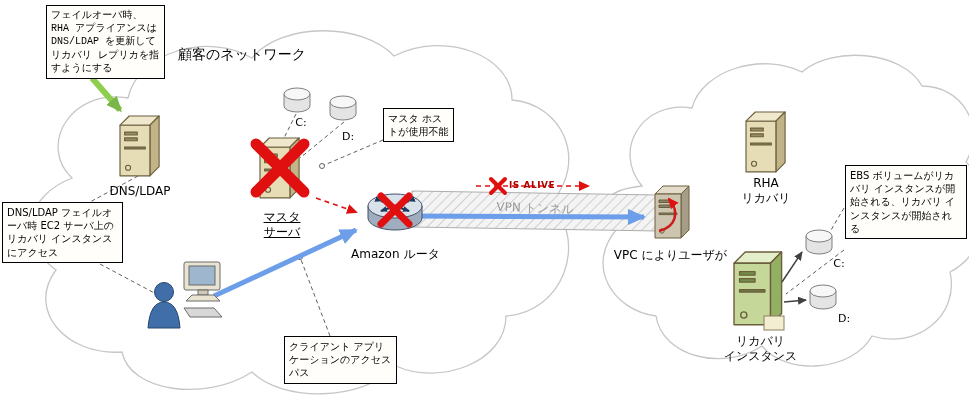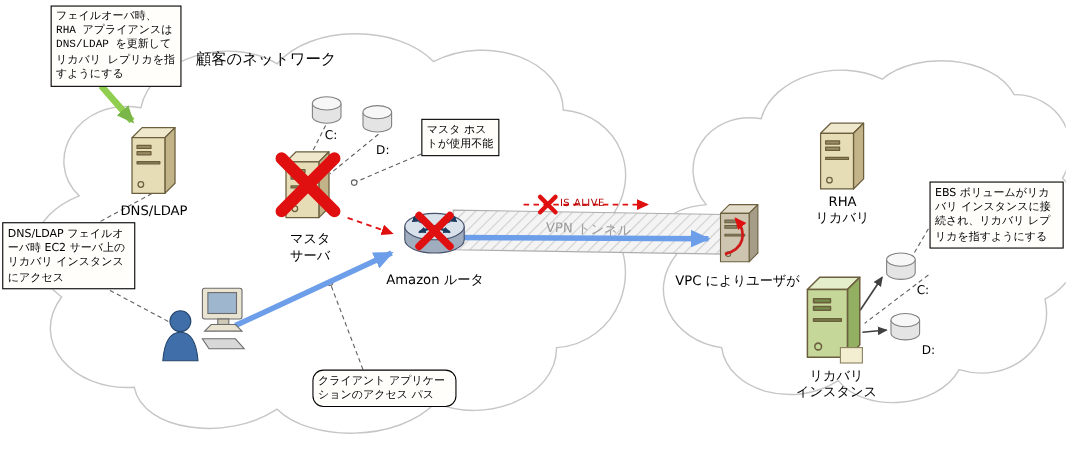--- a/index.html
+++ b/index.html
@@ -5,21 +5,21 @@
   html,body{margin:0;padding:0;background:#fff;}
   .stage{position:relative;width:969px;height:412px;background:#fff;overflow:hidden;
          font-family:"DejaVu Sans","Liberation Sans",sans-serif;color:#000;}
   .stage svg{position:absolute;left:0;top:0;}
   .note{position:absolute;border:1px solid #000;background:#fffefa;font-size:10px;
         line-height:1.32;padding:3px 4px;box-sizing:border-box;}
   .lbl{position:absolute;font-size:12px;line-height:1.25;text-align:center;white-space:pre-line;}
   .lbl.small{font-size:11px;}
   .lbl.title{font-size:14px;white-space:nowrap;}
   .lbl.gray{color:#9a9a9a;}
-  .lbl.alive{font-size:9px;font-weight:normal;color:#b00000;letter-spacing:.5px;}
+  .lbl.alive{font-size:9px;font-weight:bold;color:#b00000;letter-spacing:.5px;}
 </style>
 </head>
 <body>
 
 <div class="stage">
 
 <svg width="969" height="412" viewBox="0 0 969 412">
   <defs>
     <pattern id="hatch" width="7" height="7" patternUnits="userSpaceOnUse" patternTransform="rotate(45)">
       <rect width="7" height="7" fill="#f4f4f4"></rect>
@@ -128,26 +128,26 @@
   <use href="#tower" transform="translate(734,252) scale(1.4)" style="--front:#c6d79a;--side:#92af62;--top:#e4eecb;--detail:#748d48"></use>
   <rect x="764" y="316" width="20" height="14" fill="#f3edd2" stroke="#8a8060"></rect>
 
   <use href="#disk" transform="translate(806,230)"></use>
   <use href="#disk" transform="translate(810,285)"></use>
 </svg>
 
 <div class="note" style="left:46px;top:5px;width:119px;font-family:Liberation Mono, monospace;">フェイルオーバ時、RHA アプライアンスは DNS/LDAP を更新してリカバリ レプリカを指すようにする</div>
 <div class="note" style="left:383px;top:108px;width:71px;">マスタ ホストが使用不能</div>
 <div class="note" style="left:2px;top:202px;width:121px;">DNS/LDAP フェイルオーバ時 EC2 サーバ上のリカバリ インスタンスにアクセス</div>
-<div class="note" style="left:284px;top:336px;width:131px;border-radius:10px;">クライアント アプリケーションのアクセス パス</div>
-<div class="note" style="left:845px;top:165px;width:122px;">EBS ボリュームがリカバリ インスタンスに接続され、リカバリ レプリカを指すようにする</div>
+<div class="note" style="left:284px;top:336px;width:113px;">クライアント アプリケーションのアクセス パス</div>
+<div class="note" style="left:845px;top:165px;width:122px;">EBS ボリュームがリカバリ インスタンスが開始される、リカバリ インスタンスが開始される</div>
 
 <div class="lbl title" style="left:178px;top:46px;">顧客のネットワーク</div>
 <div class="lbl" style="left:95px;top:184px;width:90px;">DNS/LDAP</div>
-<div class="lbl" style="left:252px;top:210px;width:60px;">マスタ
+<div class="lbl" style="left:252px;top:210px;width:60px;text-decoration:underline;">マスタ
 サーバ</div>
 <div class="lbl small" style="left:291px;top:116px;width:20px;">C:</div>
 <div class="lbl small" style="left:338px;top:130px;width:20px;">D:</div>
 <div class="lbl" style="left:348px;top:247px;width:95px;">Amazon ルータ</div>
 <div class="lbl gray" style="left:490px;top:201px;width:90px;transform:rotate(2deg);">VPN トンネル</div>
 <div class="lbl alive" style="left:509px;top:180px;width:50px;text-align:left;">IS ALIVE</div>
 <div class="lbl" style="left:608px;top:248px;width:125px;">VPC によりユーザが</div>
 <div class="lbl" style="left:735px;top:176px;width:62px;">RHA
 リカバリ</div>
 <div class="lbl" style="left:712px;top:334px;width:97px;">リカバリ

